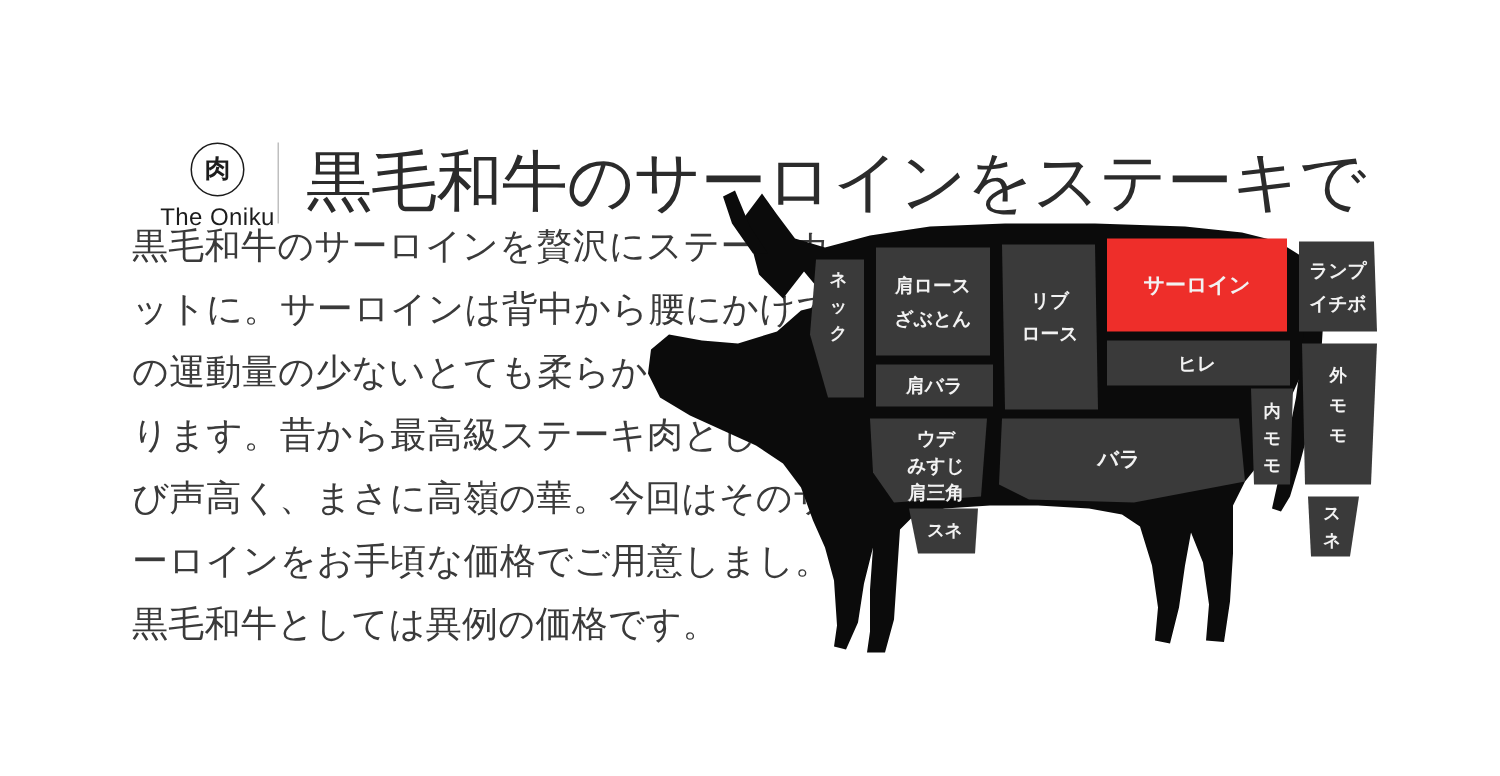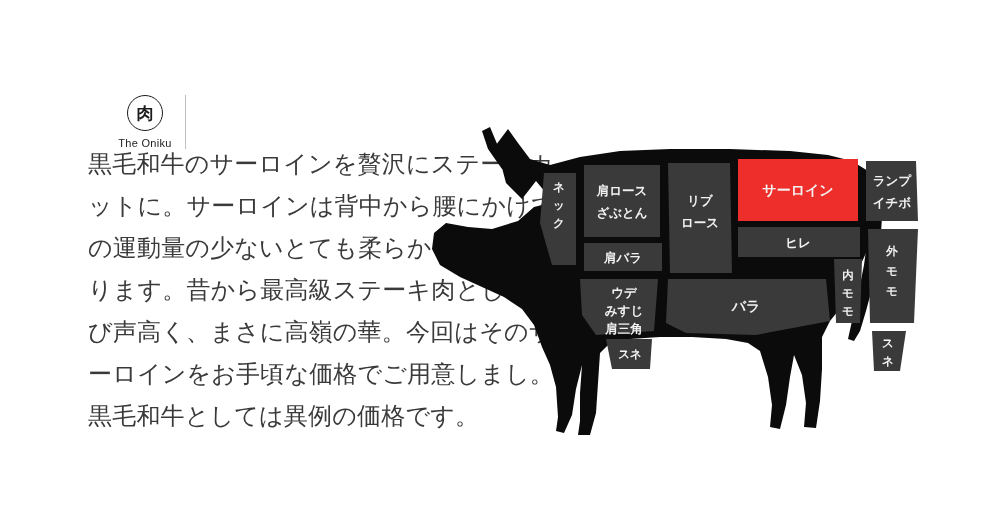--- a/index.html
+++ b/index.html
@@ -13,21 +13,21 @@
   #page{position:relative;width:1000px;height:517px;background:#fff;}
 
   
   .header{position:absolute;left:0;top:40px;width:1000px;height:80px;}
   .brand{position:absolute;left:110px;top:55px;width:70px;height:60px;
          display:flex;flex-direction:column;align-items:center;justify-content:flex-start;}
   .brand-mark{width:34px;height:34px;border:1.6px solid #1c1c1c;border-radius:50%;
               display:flex;align-items:center;justify-content:center;}
   .brand-mark span{font-family:"DejaVu Sans",sans-serif;font-size:17px;line-height:1;color:#1c1c1c;
                    font-weight:600;letter-spacing:0;}
-  .brand-name{margin-top:6px;font-size:11px;color:#1c1c1c;letter-spacing:.3px;white-space:nowrap;}
+  .brand-name{margin-top:6px;font-size:16px;color:#1c1c1c;letter-spacing:.3px;white-space:nowrap;}
 
   .divider{position:absolute;left:185px;top:55px;width:1px;height:54px;background:#bfbfbf;}
 
   .headline{position:absolute;left:204px;top:50px;width:790px;height:64px;
             font-family:"DejaVu Serif","Liberation Serif",serif;
             font-size:44px;line-height:64px;color:#2b2b2b;white-space:nowrap;
             letter-spacing:-0.5px;font-weight:400;}
 
   
   .copy{position:absolute;left:88px;top:143px;width:470px;
@@ -53,20 +53,21 @@
 
     <div class="brand">
       <div class="brand-mark">
         <span>肉</span>
       </div>
       <div class="brand-name">The Oniku</div>
     </div>
 
     <div class="divider"></div>
 
+    <div class="headline">黒毛和牛のサーロインをステーキで</div>
   </div>
 
   <div class="copy">
     <p>黒毛和牛のサーロインを贅沢にステーキカットに。サーロインは背中から腰にかけての運動量の少ないとても柔らかい部位となります。昔から最高級ステーキ肉として呼び声高く、まさに高嶺の華。今回はそのサーロインをお手頃な価格でご用意しまし。黒毛和牛としては異例の価格です。</p>
   </div>
 
   <div class="diagram">
     <svg viewBox="0 0 560 320" xmlns="http://www.w3.org/2000/svg">
 
       <g>

